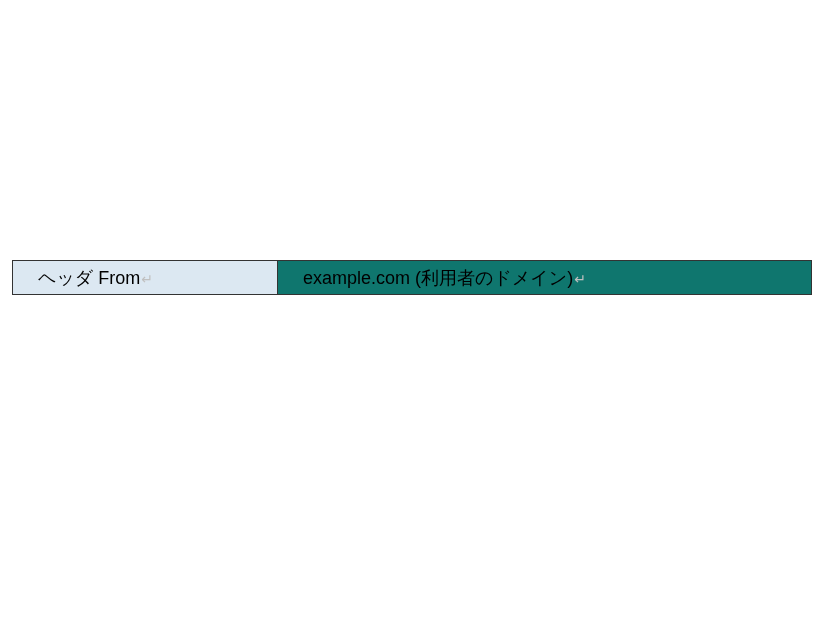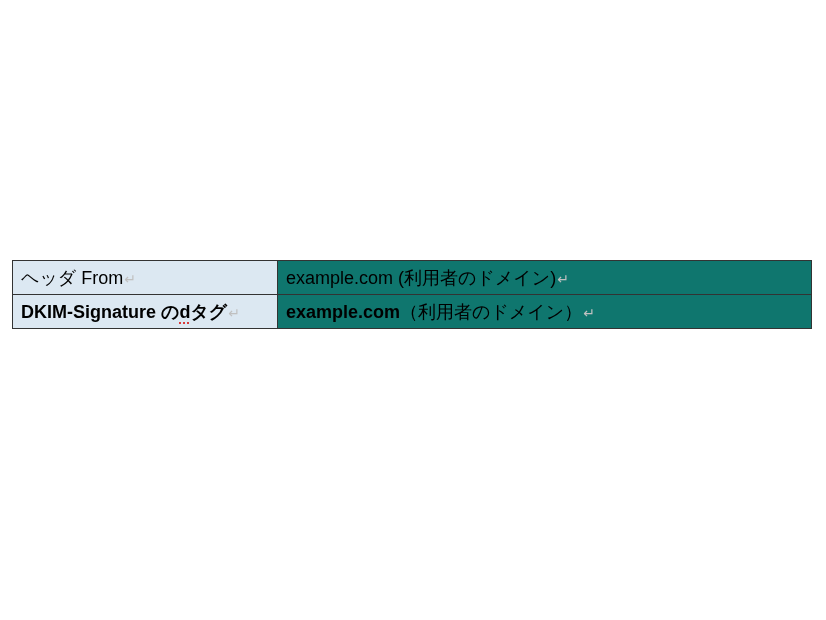--- a/index.html
+++ b/index.html
@@ -19,21 +19,21 @@
       top: 260px;
       left: 12px;
       width: 800px;
     }
     table {
       width: 100%;
       border-collapse: collapse;
     }
     td {
       border: 1px solid #333333;
-      padding: 4px 8px;
+      padding: 4px 25px;
       font-size: 18px;
       vertical-align: middle;
       height: 34px;
       color: #000000;
     }
     td.label {
       background: #dce8f2;
       width: 265px;
     }
     td.value {
@@ -74,23 +74,15 @@
   <table>
     <tbody>
       <tr>
         <td class="label">
           <span>ヘッダ From</span><span class="return-mark">↵</span>
         </td>
         <td class="value">
           <span>example.com</span><span> (利用者のドメイン)</span><span class="return-mark">↵</span>
         </td>
       </tr>
-      <tr>
-        <td class="label">
-          <span class="bold">DKIM-Signature の</span><span class="bold underline-red">d</span><span class="bold">タグ</span><span class="return-mark">↵</span>
-        </td>
-        <td class="value">
-          <span class="bold">example.com</span><span>（利用者のドメイン）</span><span class="return-mark">↵</span>
-        </td>
-      </tr>
     </tbody>
   </table>
 </div>
 
 </body></html>

